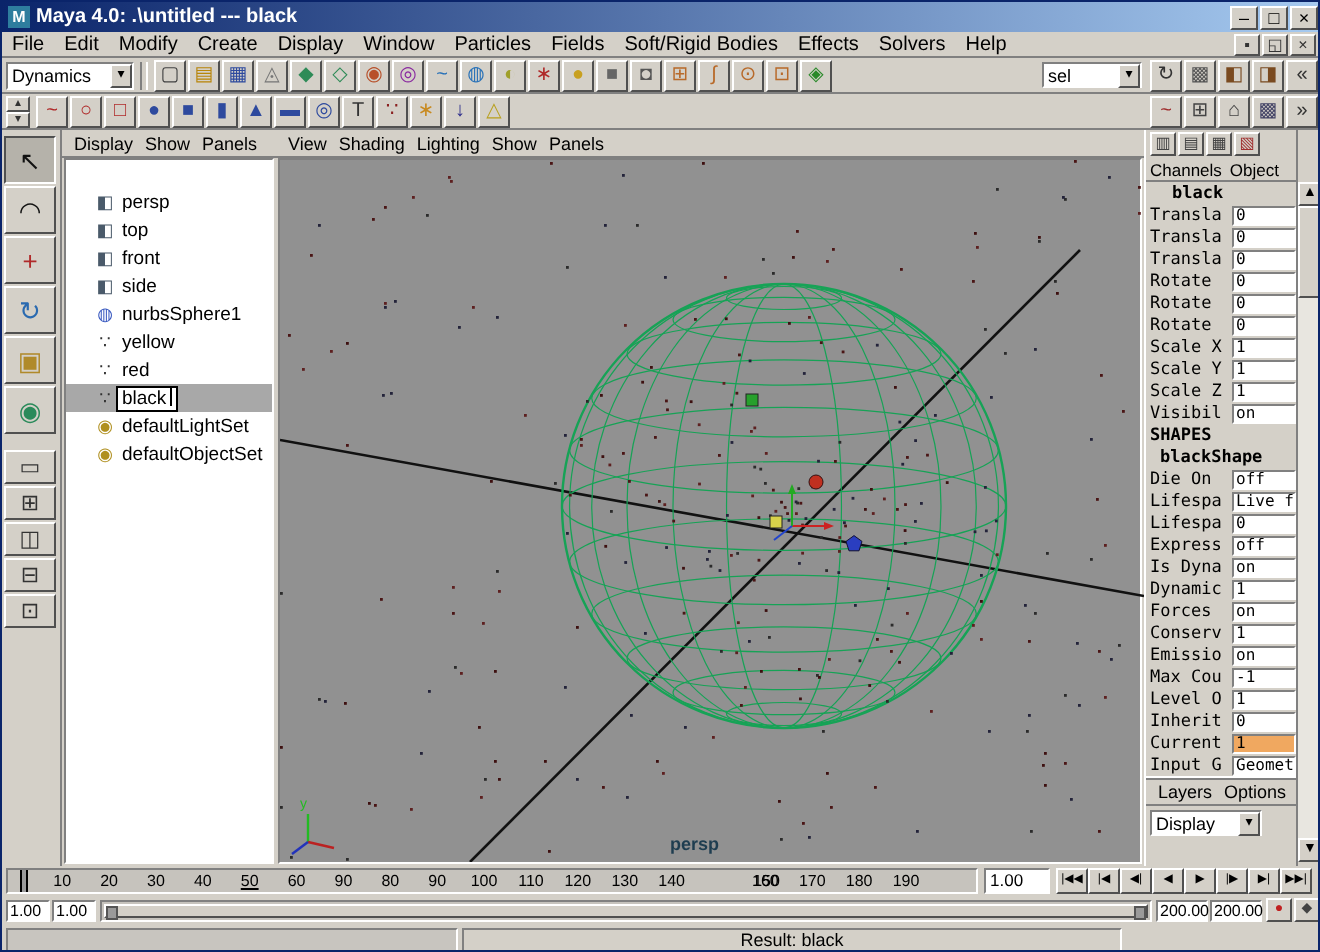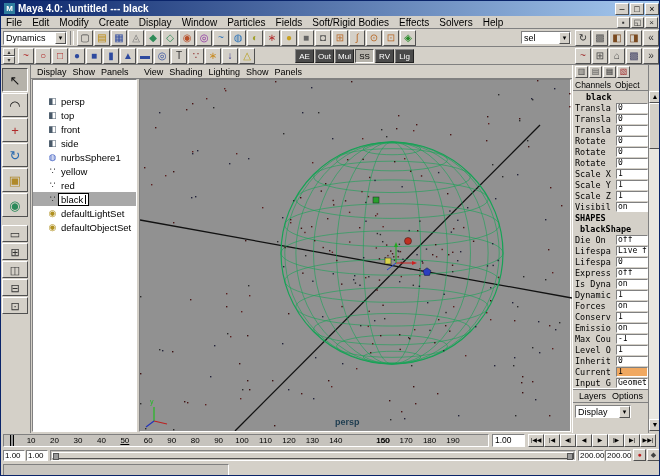--- a/index.html
+++ b/index.html
@@ -193,29 +193,20 @@
         <span class="icon-btn raised" style="color: rgb(46, 74, 158);">■</span>
         <span class="icon-btn raised" style="color: rgb(46, 74, 158);">▮</span>
         <span class="icon-btn raised" style="color: rgb(46, 74, 158);">▲</span>
         <span class="icon-btn raised" style="color: rgb(46, 74, 158);">▬</span>
         <span class="icon-btn raised" style="color: rgb(46, 74, 158);">◎</span>
         <span class="icon-btn raised" style="color: rgb(51, 51, 51);">T</span>
         <span class="icon-btn raised" style="color: rgb(138, 32, 32);">∵</span>
         <span class="icon-btn raised" style="color: rgb(200, 138, 32);">∗</span>
         <span class="icon-btn raised" style="color: rgb(42, 42, 138);">↓</span>
         <span class="icon-btn raised" style="color: rgb(184, 160, 32);">△</span>
-      </div>
-    <div id="shelf-text">
-
-    <span class="shelf-txt">AE</span>
-        <span class="shelf-txt">Out</span>
-        <span class="shelf-txt">Mul</span>
-        <span class="shelf-txt pressed">SS</span>
-        <span class="shelf-txt">RV</span>
-        <span class="shelf-txt">Lig</span>
       </div>
     <div id="shelf-right">
 
     <span class="icon-btn raised" style="color: rgb(160, 48, 48);">~</span>
         <span class="icon-btn raised" style="color: rgb(68, 68, 68);">⊞</span>
         <span class="icon-btn raised" style="color: rgb(68, 68, 68);">⌂</span>
         <span class="icon-btn raised" style="color: rgb(68, 68, 102);">▩</span>
         <span class="icon-btn raised" style="color: rgb(51, 51, 51);">»</span>
       </div>
   </div>
@@ -852,15 +843,16 @@
     <span id="rf3" class="rsf sunken">200.00</span>
     <div id="range-btns">
 
     <span class="rbt raised" style="color: rgb(192, 32, 32);">●</span>
         <span class="rbt raised" style="color: rgb(68, 68, 68);">◆</span>
       </div>
   </div>
 
   <div id="status" class="abs">
     <div id="cmd-field" class="sunken"></div>
+    <div id="result-field" class="sunken">Result: black</div>
   </div>
 
 </div>
 
 </body></html>

